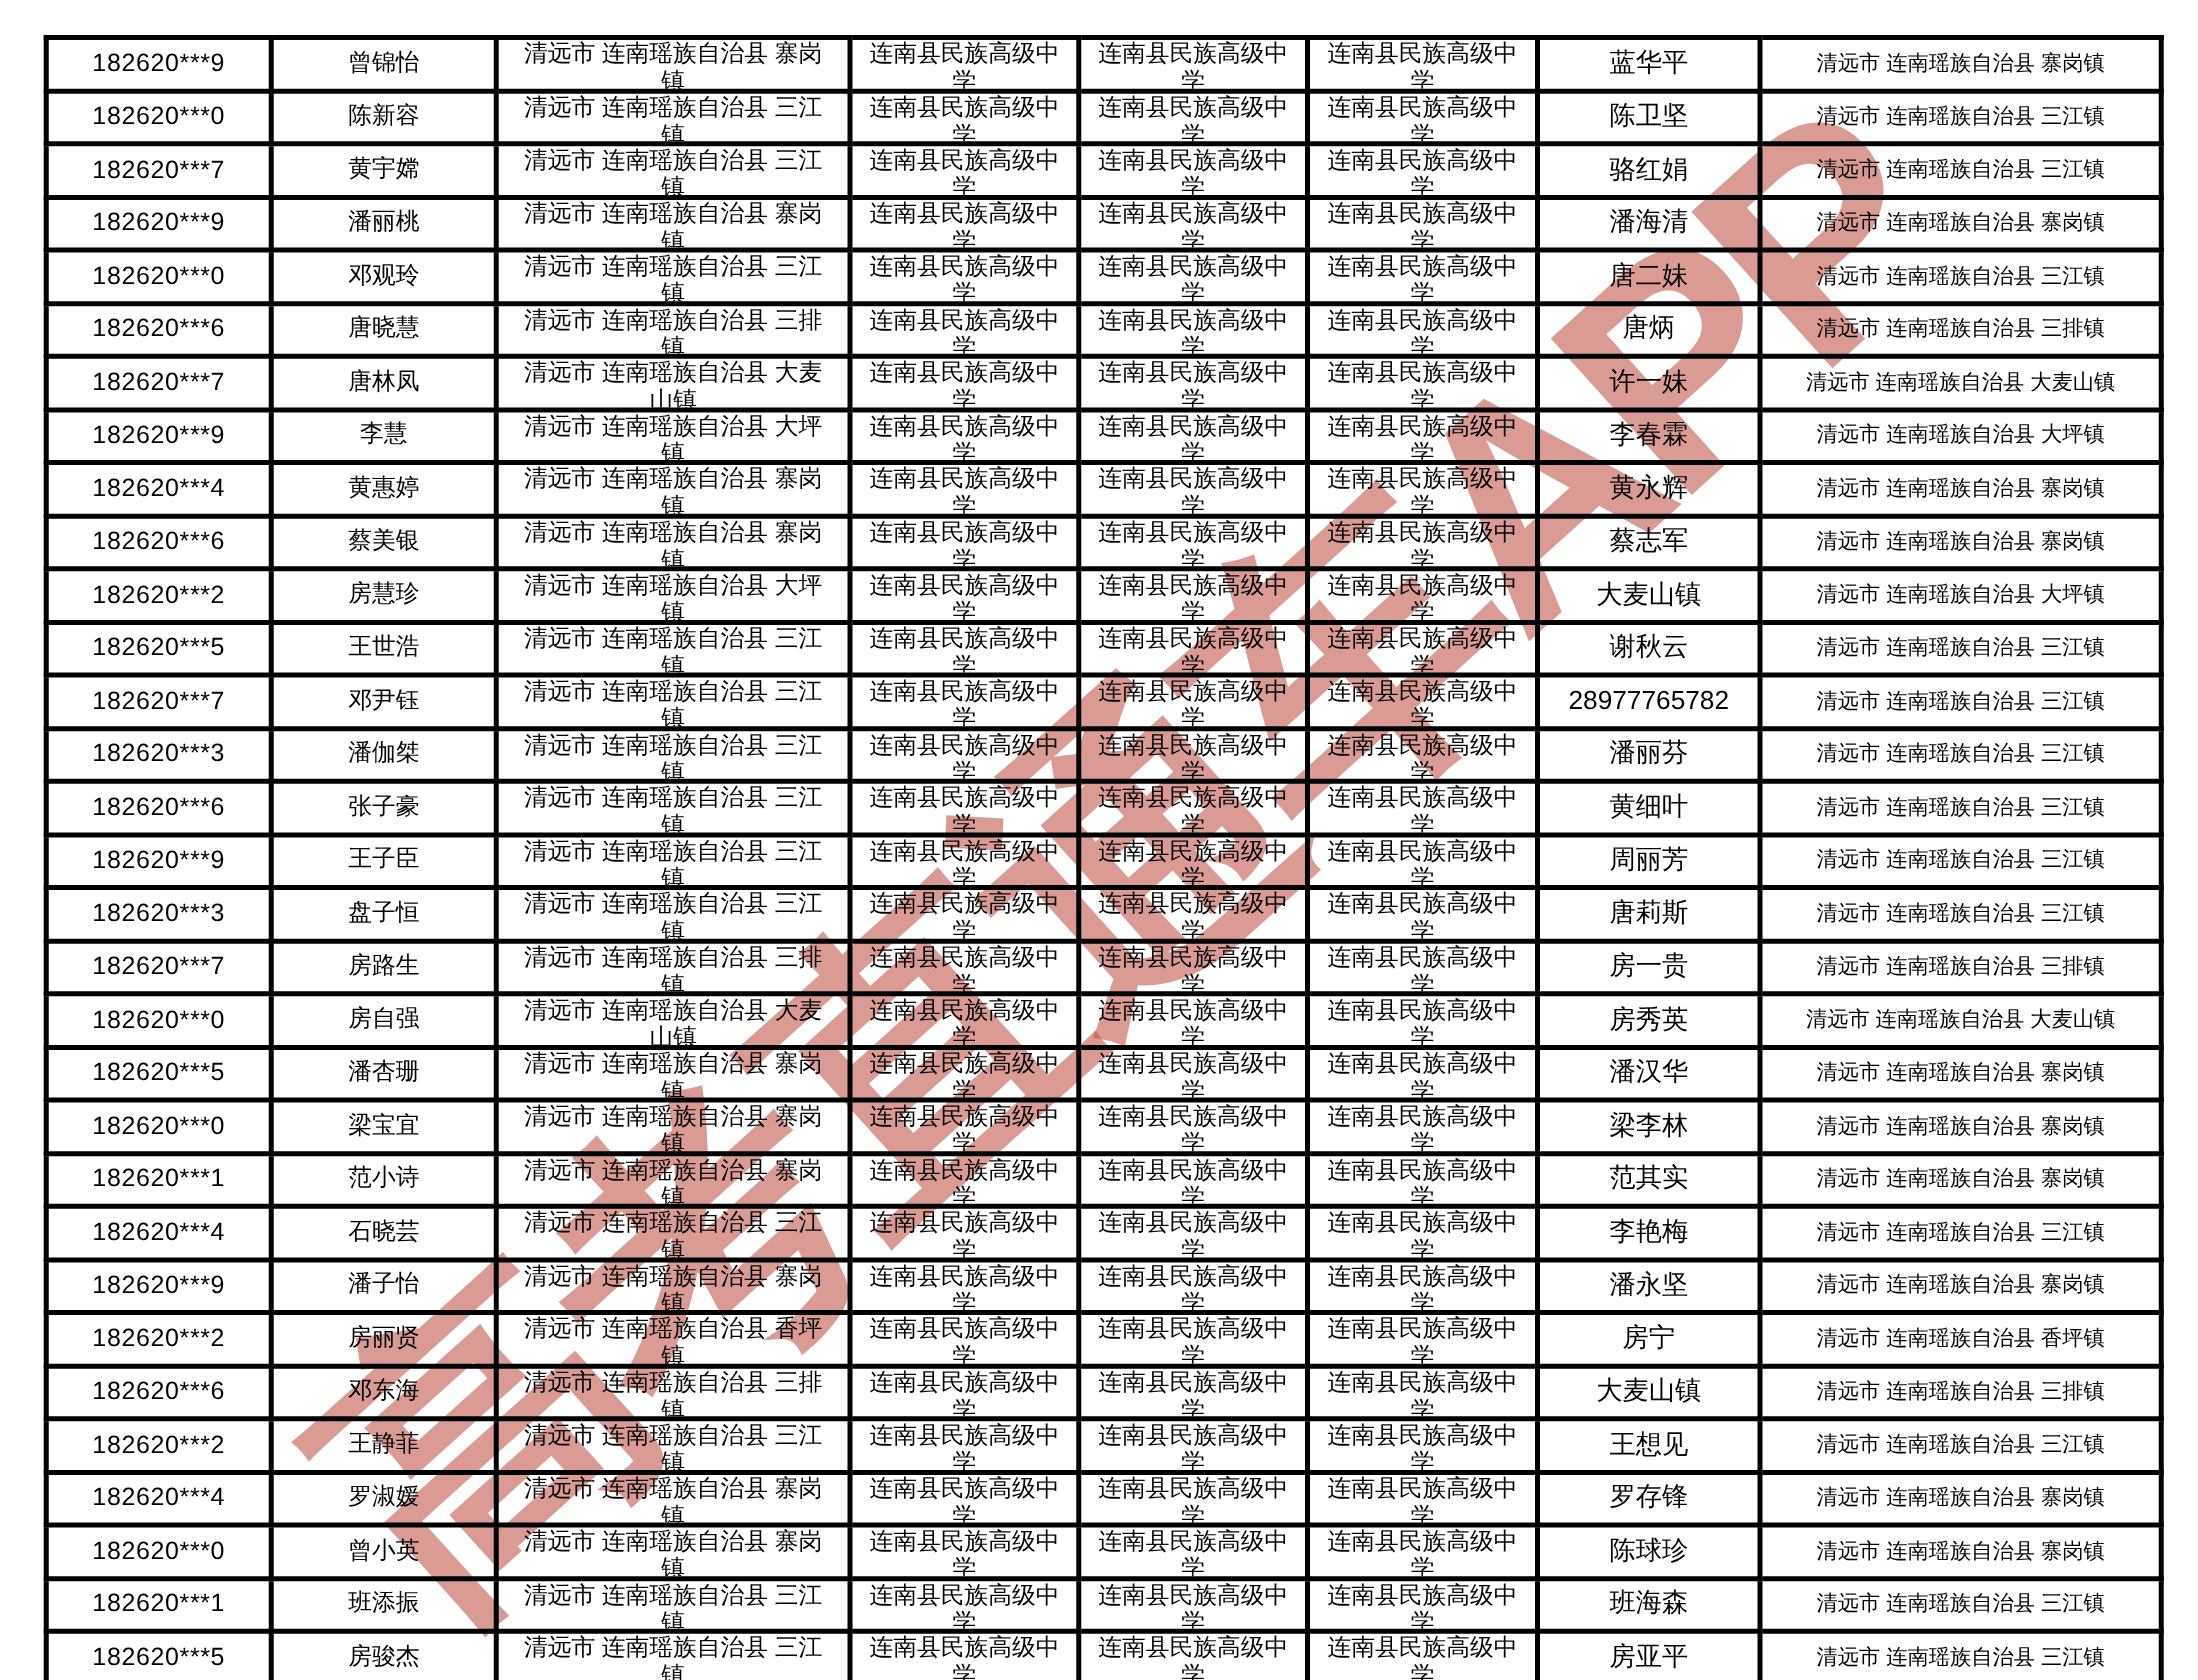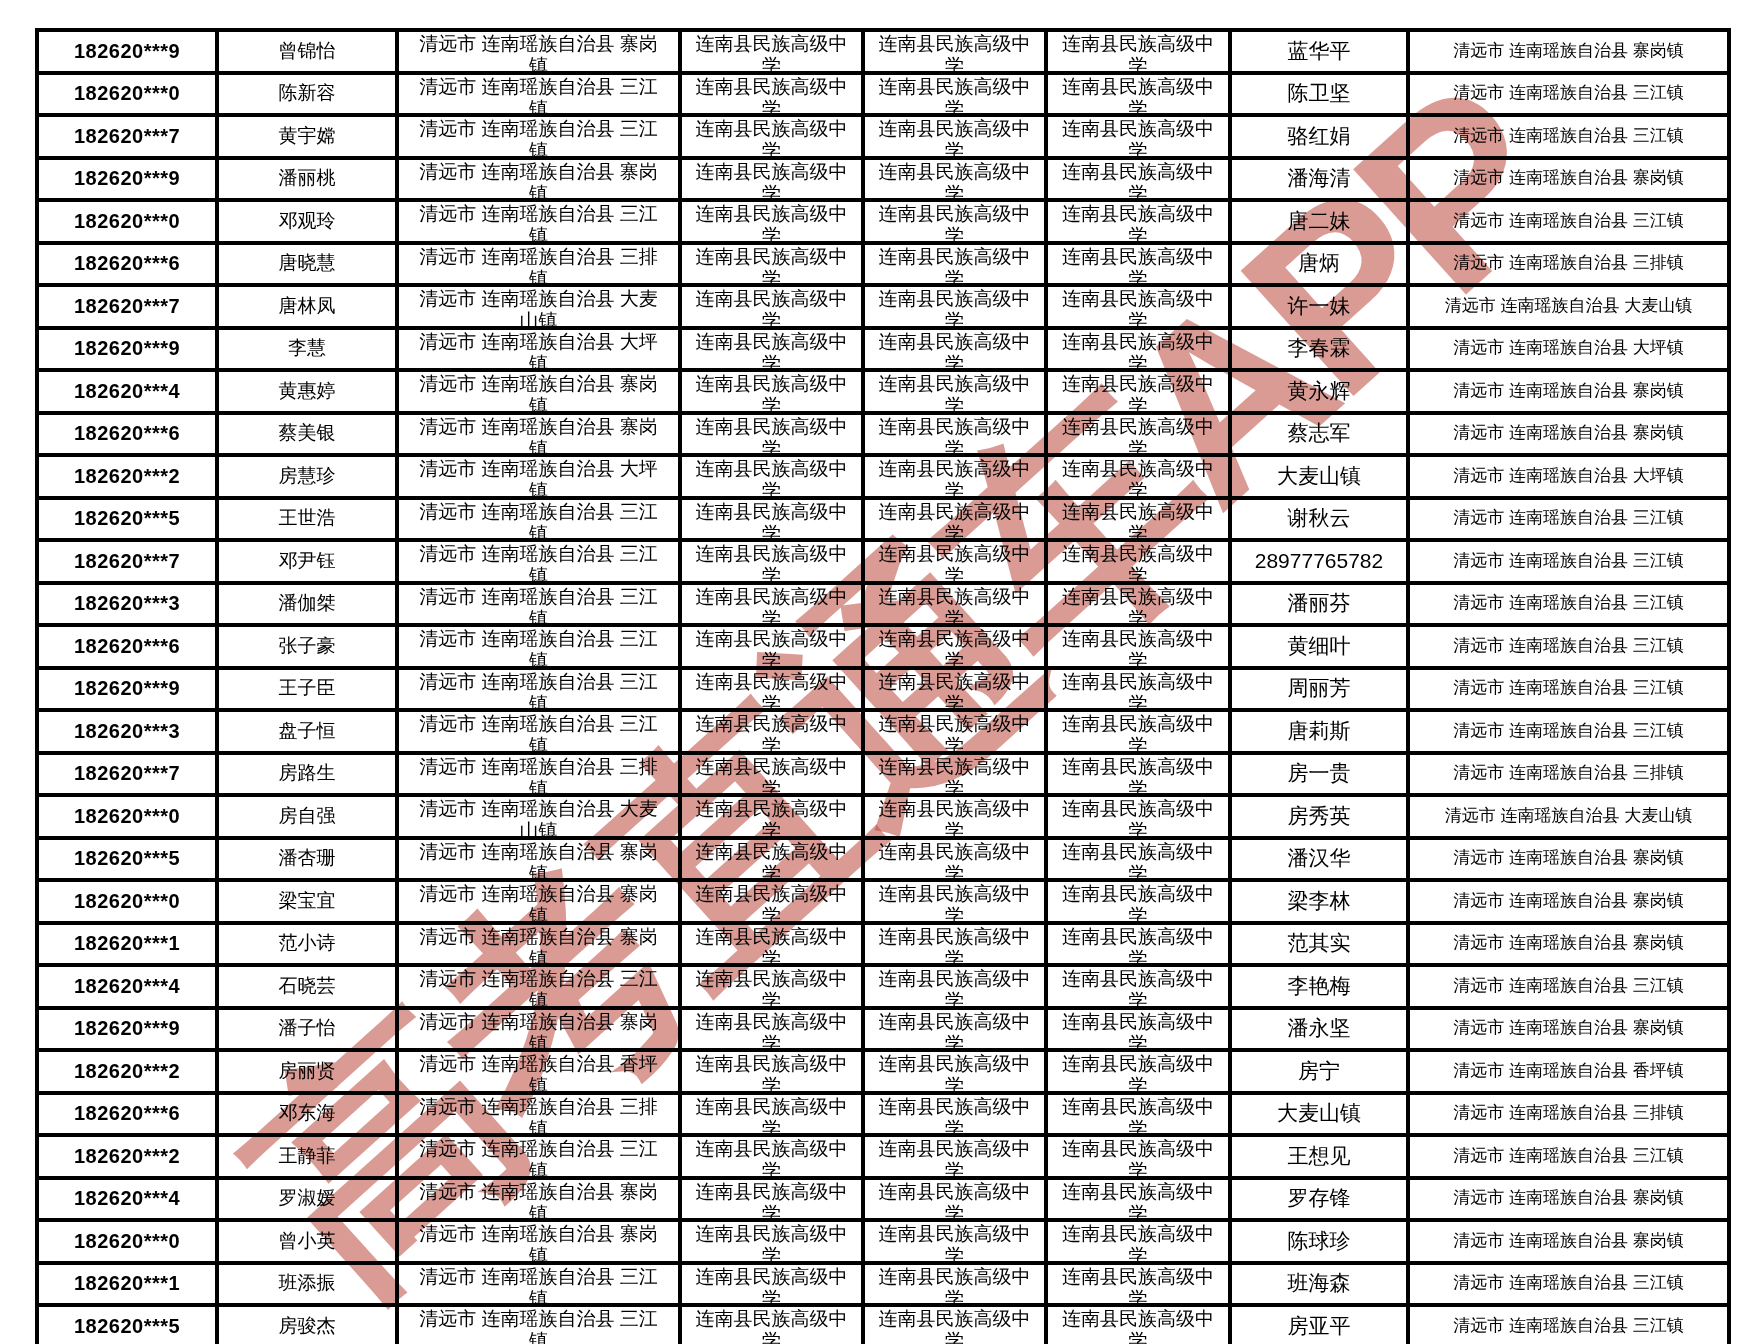--- a/index.html
+++ b/index.html
@@ -46,21 +46,21 @@
     justify-content:center;
     text-align:center;
     width:100%;
     line-height:22px;
     font-size:19px;
   }
   td.two .cell{
     justify-content:flex-start;
     padding-top:1px;
   }
-  td.c-id .cell{font-size:20px;letter-spacing:0.5px;font-weight:bold;}
+  td.c-id .cell{font-size:20px;letter-spacing:0.5px;}
   td.c-guard .cell{font-size:21px;}
   td.c-gaddr .cell{font-size:17px;white-space:nowrap;}
 </style>
 </head>
 <body>
 
 <div class="page">
   <div class="watermark">高考直通车APP</div>
   <table class="roster">
     <colgroup>

